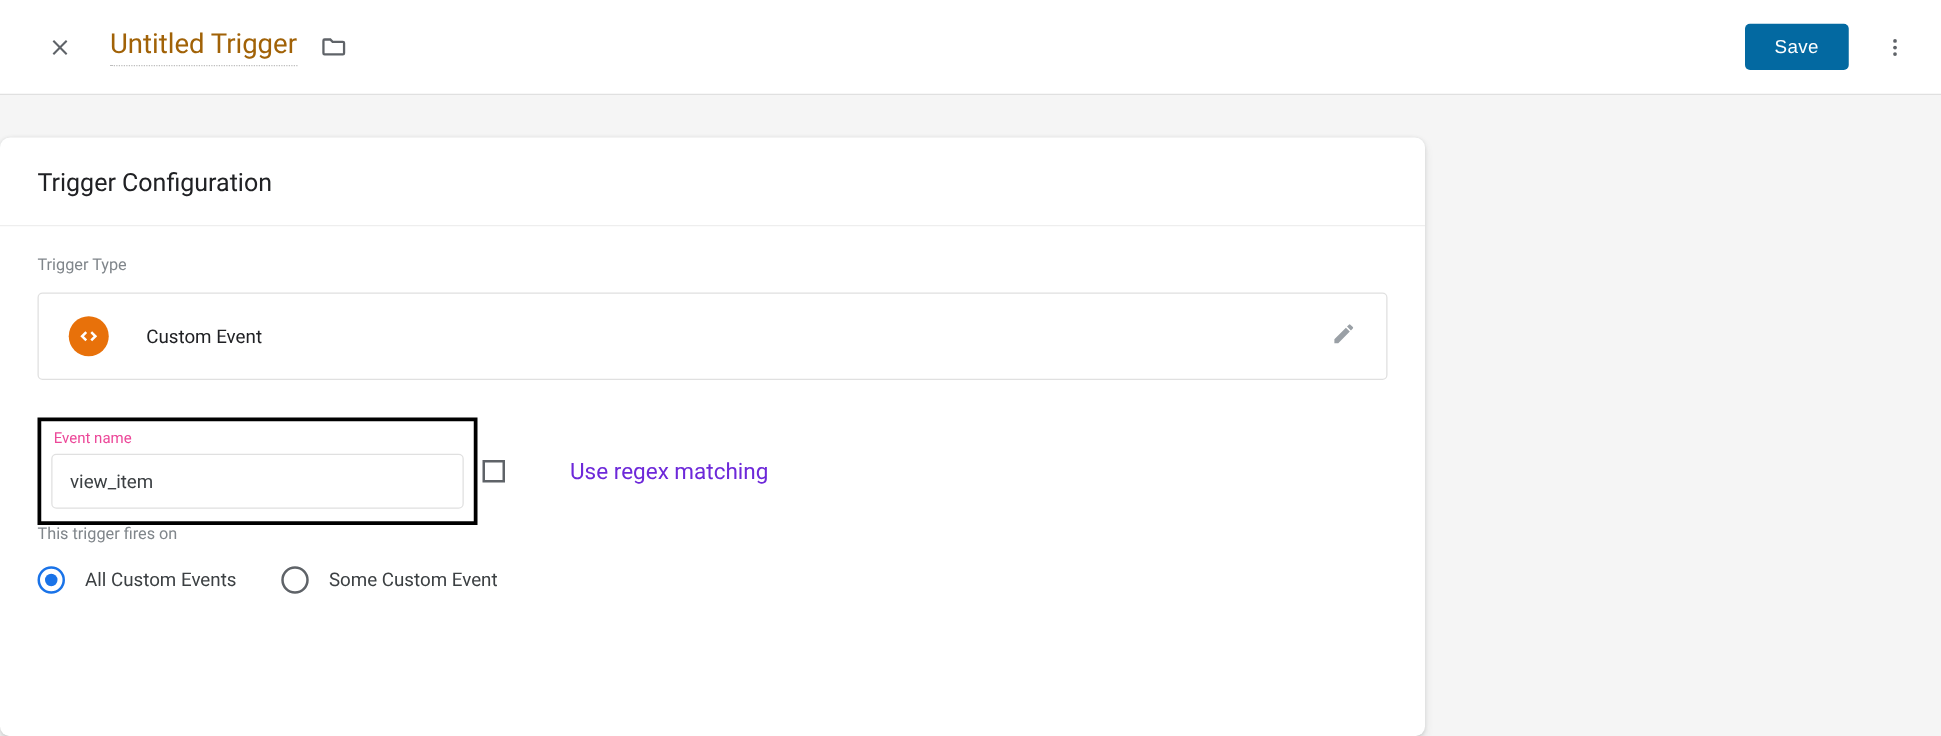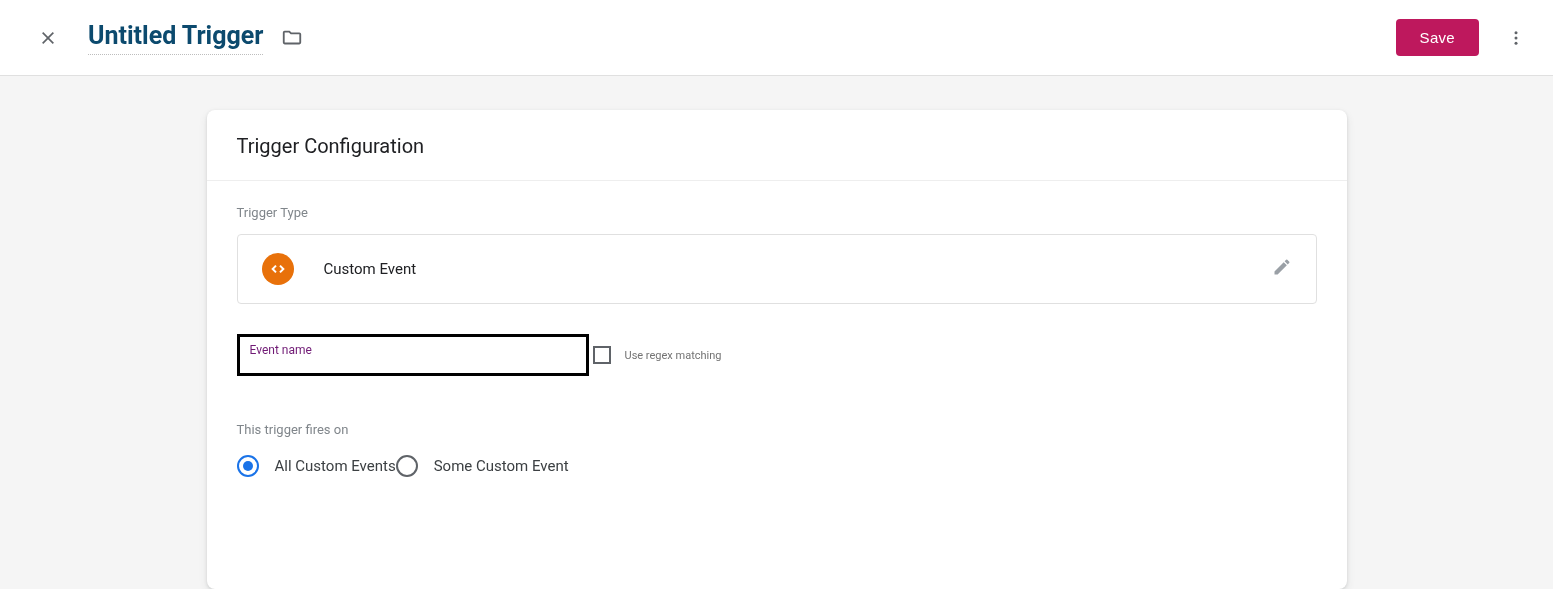--- a/index.html
+++ b/index.html
@@ -27,34 +27,34 @@
       cursor: pointer;
       color: #5f6368;
       margin-right: 28px;
     }
     .title-wrap {
       display: flex;
       align-items: center;
       flex: 1;
     }
     .title {
-      font-size: 25px;
-      color: #0c4a6e;
-      font-weight: 700;
+      font-size: 22px;
+      color: #a16207;
+      font-weight: 400;
       padding-bottom: 4px;
       border-bottom: 1px dotted #bdbdbd;
     }
     .folder-icon {
       margin-left: 18px;
       color: #5f6368;
       display: flex;
       align-items: center;
     }
     .save-btn {
-      background: #be185d;
+      background: #0369a1;
       color: #fff;
       border: none;
       border-radius: 4px;
       font-size: 15px;
       font-weight: 500;
       padding: 10px 24px;
       cursor: pointer;
       margin-right: 20px;
       letter-spacing: 0.3px;
       text-align: right;
@@ -66,21 +66,21 @@
       display: flex;
       align-items: center;
       justify-content: center;
     }
     .content-area {
       background: #f5f5f5;
       width: 100%;
       height: calc(100% - 76px);
       padding-top: 34px;
       display: flex;
-      justify-content: center;
+      justify-content: flex-start;
     }
     .card {
       background: #fff;
       width: 1140px;
       border-radius: 8px;
       box-shadow: 0 1px 3px rgba(60,64,67,0.15), 0 4px 8px rgba(60,64,67,0.1);
       overflow: hidden;
     }
     .card-header {
       padding: 24px 30px 22px 30px;
@@ -127,21 +127,21 @@
       align-items: center;
       margin-top: 30px;
     }
     .event-box {
       border: 3px solid #000;
       padding: 6px 8px 10px 8px;
       width: 352px;
     }
     .event-label {
       font-size: 12px;
-      color: #701a75;
+      color: #ec4899;
       margin-bottom: 6px;
       padding-left: 2px;
     }
     .event-input {
       width: 100%;
       border: 1px solid #e0e0e0;
       border-radius: 4px;
       padding: 12px 14px;
       font-size: 15px;
       color: #3c4043;
@@ -156,30 +156,30 @@
     .regex-check {
       width: 18px;
       height: 18px;
       border: 2px solid #5f6368;
       background: #fff;
       margin-right: 14px;
       margin-left: 4px;
       cursor: pointer;
     }
     .regex-label {
-      font-size: 11px;
-      color: #737373;
+      font-size: 18px;
+      color: #6d28d9;
+      margin-left: 38px;
     }
     .fires-label {
       color: #80868b;
       font-size: 13px;
-      margin-top: 46px;
       margin-bottom: 18px;
     }
-    .radio-row { display: flex; }
+    .radio-row { display: flex; gap: 36px; }
     .radio-opt {
       display: flex;
       align-items: center;
       cursor: pointer;
     }
     .radio-circle {
       width: 22px;
       height: 22px;
       border-radius: 50%;
       border: 2px solid #5f6368;
@@ -245,20 +245,21 @@
         <div class="edit-icon">
           <svg width="20" height="20" viewBox="0 0 24 24" fill="currentColor">
               <path d="M3 17.25V21h3.75L17.81 9.94l-3.75-3.75L3 17.25zM20.71 7.04a1 1 0 0 0 0-1.41l-2.34-2.34a1 1 0 0 0-1.41 0l-1.83 1.83 3.75 3.75 1.83-1.83z"></path>
             </svg>
         </div>
       </div>
 
       <div class="event-row">
         <div class="event-box">
           <div class="event-label">Event name</div>
+          <input class="event-input" type="text" value="view_item" style="">
         </div>
         <div class="regex-wrap">
           <div class="regex-check"></div>
           <span class="regex-label">Use regex matching</span>
         </div>
       </div>
 
       <div class="fires-label">This trigger fires on</div>
       <div class="radio-row">
         <div class="radio-opt">

